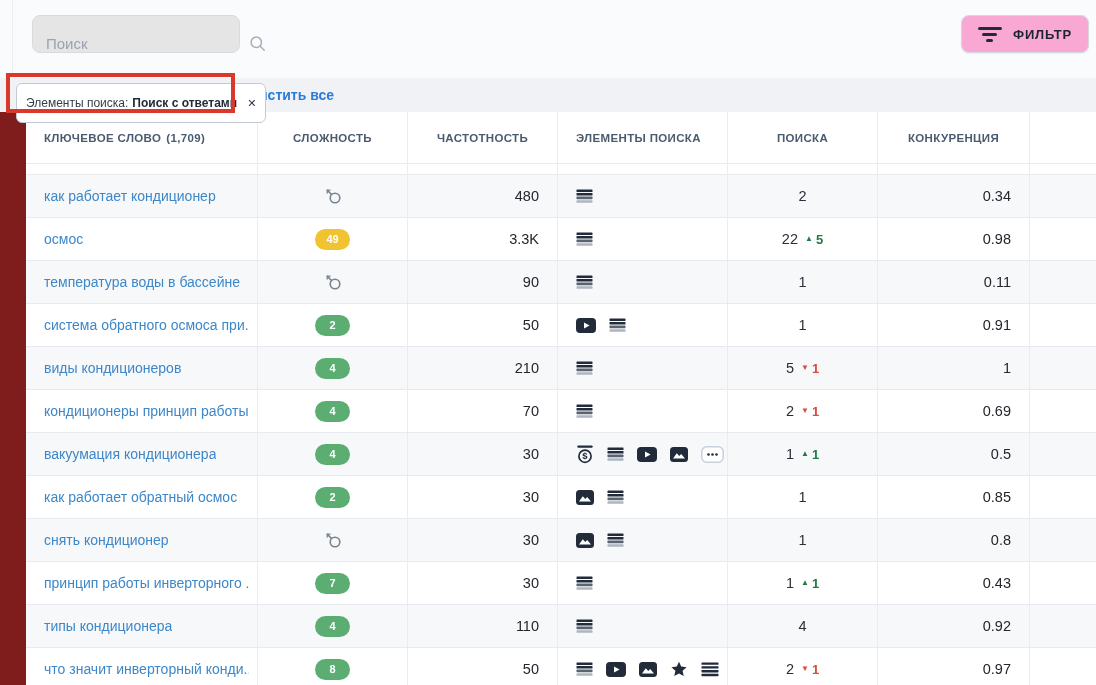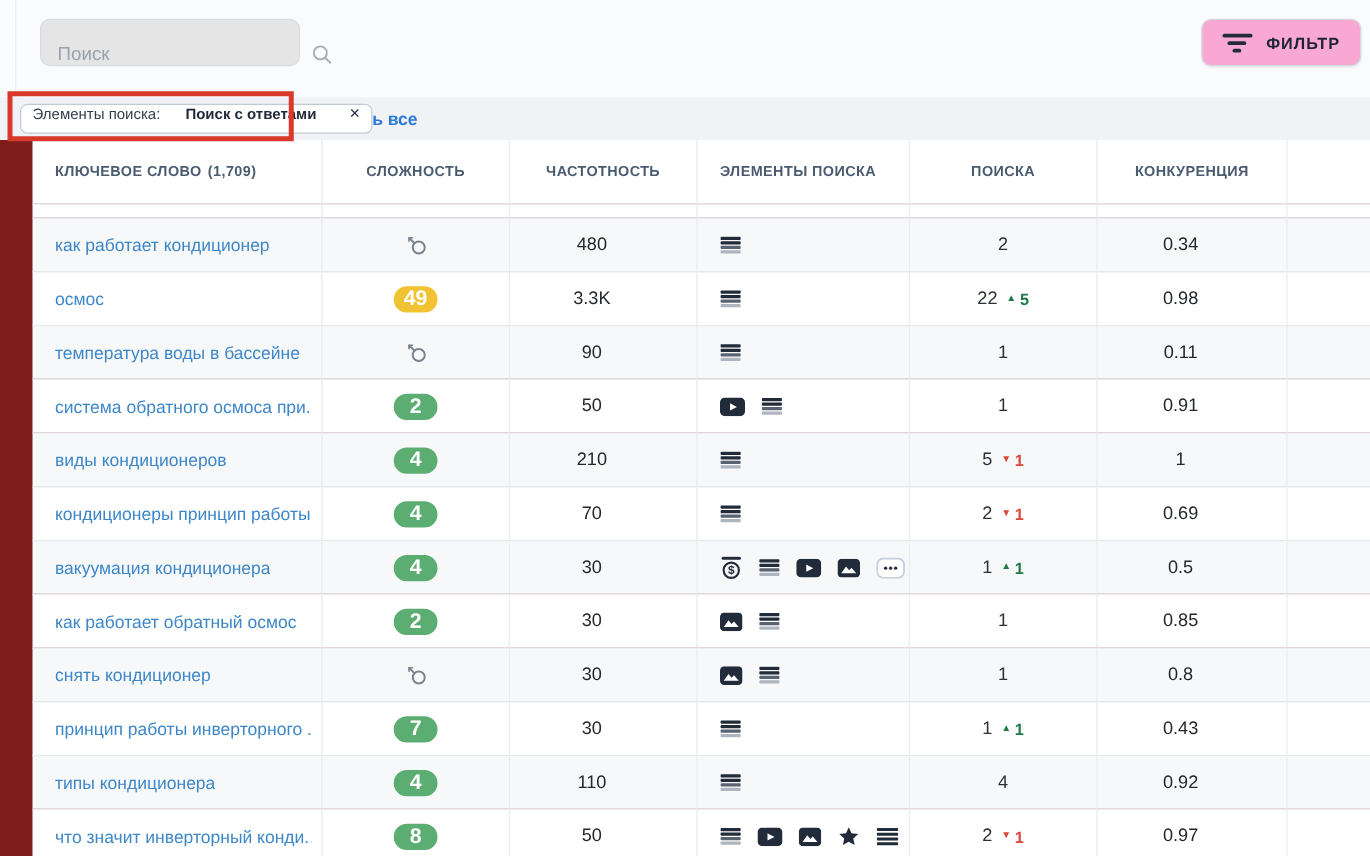--- a/index.html
+++ b/index.html
@@ -35,23 +35,23 @@
   .filter-ico i:nth-child(2){width:15px;}
   .filter-ico i:nth-child(3){width:7px;}
   .filter-btn span.lbl{font-size:13px;font-weight:bold;letter-spacing:.8px;color:#1d2534;}
   
   .band{position:absolute;top:78px;left:0;width:1096px;height:34px;background:#f0f2f5;}
   .annotation{
     position:absolute;left:6px;top:73px;width:229px;height:40px;
     border:4px solid #d8392a;box-sizing:border-box;z-index:6;pointer-events:none;
   }
   .chip{
-    position:absolute;left:16px;top:83px;height:24px;z-index:5;
+    position:absolute;left:16px;top:83px;height:40px;z-index:5;
     background:#fff;border:1px solid #c3cad3;border-radius:6px;
-    display:inline-flex;align-items:flex-start;padding:0 9px;gap:20px;
+    display:inline-flex;align-items:center;padding:0 9px;gap:4px;
     font-size:12px;color:#333d4b;box-sizing:border-box;cursor:pointer;
   }
   .chip b{font-weight:bold;color:#222b3a;}
   .chip .x{margin-left:6px;font-size:11px;color:#2f3847;cursor:pointer;}
   .clear-all{
     position:absolute;left:240px;top:87px;z-index:4;
     font-size:14px;font-weight:bold;color:#2b7cd6;text-decoration:none;cursor:pointer;
   }
   
   .content{position:absolute;top:112px;left:0;width:1096px;bottom:0;background:#7f1d1d;}
@@ -61,34 +61,34 @@
   .thead .cell{
     font-size:11.5px;font-weight:bold;color:#4a5b70;letter-spacing:.35px;
   }
   .cell{
     display:flex;align-items:center;border-right:1px solid #e9ecf0;
     box-sizing:border-box;overflow:hidden;
   }
   .cell:last-child{border-right:none;}
   .cell.lft{padding-left:18px;padding-right:8px;}
   .cell.ctr{justify-content:center;}
-  .cell.rgt{justify-content:center;padding-right:18px;}
+  .cell.rgt{justify-content:flex-end;padding-right:18px;}
   .spacer{height:10px;background:#fff;border-top:1px solid #e8eaef;}
   .row{height:42px;border-top:1px solid #e8eaef;background:#fff;}
   #rows .row:nth-child(odd){background:#f7f8fa;}
   .kw{
     font-size:14px;color:#3d87c9;text-decoration:none;white-space:nowrap;
     overflow:hidden;cursor:pointer;
   }
   .num{font-size:14.5px;color:#23262d;white-space:nowrap;}
   .count{margin-left:5px;}
   .pill{
     min-width:35px;height:21px;border-radius:11px;padding:0 6px;box-sizing:border-box;
     display:inline-flex;align-items:center;justify-content:center;
-    color:#fff;font-size:17px;font-weight:bold;
+    color:#fff;font-size:11px;font-weight:bold;
   }
   .pill.green{background:#5bad72;}
   .pill.yellow{background:#f1c232;}
   .serp{display:flex;align-items:center;gap:13px;}
   .si{display:flex;align-items:center;}
   .pos-val{font-size:14.5px;color:#2a2f38;}
   .chg{display:inline-flex;align-items:center;gap:3px;font-size:13px;font-weight:bold;margin-left:7px;}
   .chg .tri{font-size:8px;line-height:1;transform:translateY(-0.5px);}
   .chg.up{color:#1f7a46;}
   .chg.down{color:#d9493c;}

